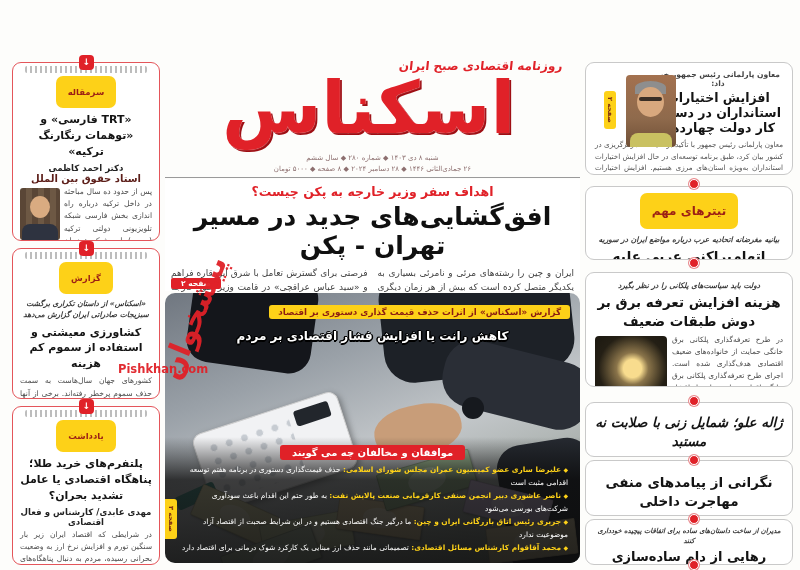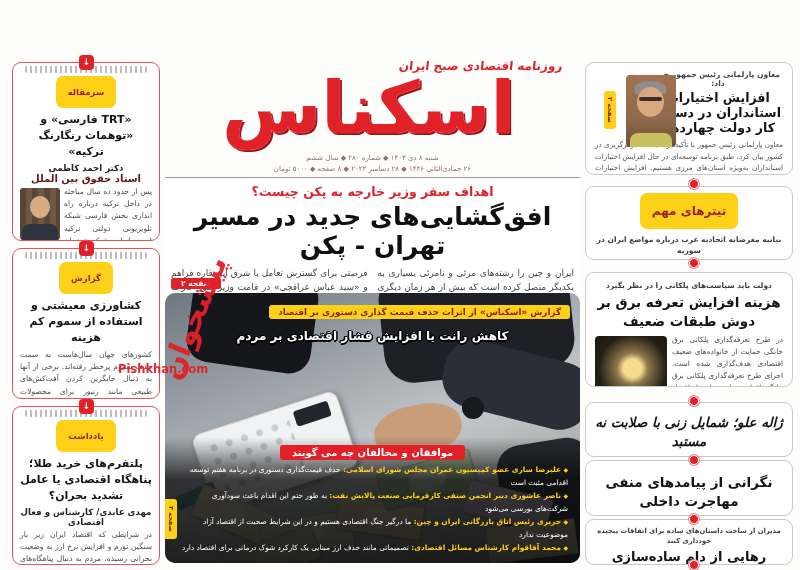--- a/index.html
+++ b/index.html
@@ -12,21 +12,21 @@
   .ytag { display:inline-block; background:#fdd118; color:#9c1f15; font-weight:bold;
           font-size:8.5px; padding:11px 12px; border-radius:7px; }
   .box { position:absolute; background:#fff; border:1px solid #c9c9c9; border-radius:9px; overflow:hidden; }
   .redbox { border:1.4px solid #e4555a; }
   .hatch { height:7px; margin:3px 5px 0 5px; border-radius:2px;
            background:repeating-linear-gradient(90deg,#bdbdbd 0 2px,transparent 2px 5px); }
   .top-icon { position:absolute; width:15px; height:15px; background:#e02128; border-radius:4px;
               color:#fff; font-size:9px; line-height:15px; text-align:center; font-weight:bold; z-index:6; }
   .sep-dot { position:absolute; width:10px; height:10px; background:#e02128; border:1.5px solid #fff;
              border-radius:50%; z-index:6; box-shadow:0 0 0 1px #e8888c; }
-  .kicker-sm { text-align:center; font-size:7.5px; color:#3d3d3d; font-weight:bold; line-height:1.5; }
+  .kicker-sm { text-align:center; font-size:7.5px; color:#3d3d3d; font-weight:bold; line-height:1.5;font-style:italic; }
   .hl { text-align:center; font-weight:bold; color:#141414; }
   .bodytxt { font-size:7.6px; color:#4a4a4a; text-align:justify; line-height:1.62; }
 
   
   .masthead { left:165px; top:53px; width:415px; height:124px; }
   .m-tagline { position:absolute; top:6px; right:18px; color:#e02128; font-size:12px; font-weight:bold;
                transform:skewX(-6deg); }
   .m-logo { position:absolute; top:18px; right:4px; width:100%; text-align:center; color:#e02128;
             font-size:72px; font-weight:bold; line-height:1.05;
             text-shadow:0 0 1px #fff, 2px 2px 0 #9e0d12; letter-spacing:-2px; }
@@ -237,20 +237,21 @@
       </div>
       <div class="bodytxt">پس از حدود ده سال مباحثه در داخل ترکیه درباره راه اندازی بخش فارسی شبکه تلویزیونی دولتی ترکیه (ت‌رت)، این شبکه همزمان با جولان تروریست‌های شبه کت شلواری وابسته به ترکیه در سوریه، طی مراسمی با حضور مقامات رسمی و برخی از عناصر ضدایرانی و با پخش تیزری با تمرکز بر اقوام ایرانی، فعالیت خود را آغاز کرد...</div>
     </div>
 
   </div>
 
   <div class="top-icon" style="left:79px; top:241px;">↓</div>
   <div class="box redbox lbox box-report">
     <div class="hatch"></div>
     <div class="ytag-wrap"><span class="ytag">گزارش</span></div>
+    <div class="kicker-sm" style="margin-top:4px;">«اسکناس» از داستان تکراری برگشت سبزیجات صادراتی ایران گزارش می‌دهد</div>
     <div class="hl hl1">کشاورزی معیشتی و استفاده از سموم کم هزینه</div>
     <div class="bodytxt" style="margin-top:3px;">کشورهای جهان سال‌هاست به سمت حذف سموم پرخطر رفته‌اند. برخی از آنها به دنبال جایگزین کردن آفت‌کش‌های طبیعی مانند زنبور برای محصولات کشاورزی هستند. زنبورها ضمن گرده افشانی می‌توانند یکی از حشراتی باشند که به کمک کشاورزان آمده و منجر به دفع برخی آفات نباتی شوند...</div>
 
   </div>
 
   <div class="top-icon" style="left:79px; top:399px;">↓</div>
   <div class="box redbox lbox box-note">
     <div class="hatch"></div>
     <div class="ytag-wrap"><span class="ytag">یادداشت</span></div>
     <div class="hl hl1">پلتفرم‌های خرید طلا؛ پناهگاه اقتصادی یا عامل تشدید بحران؟</div>

